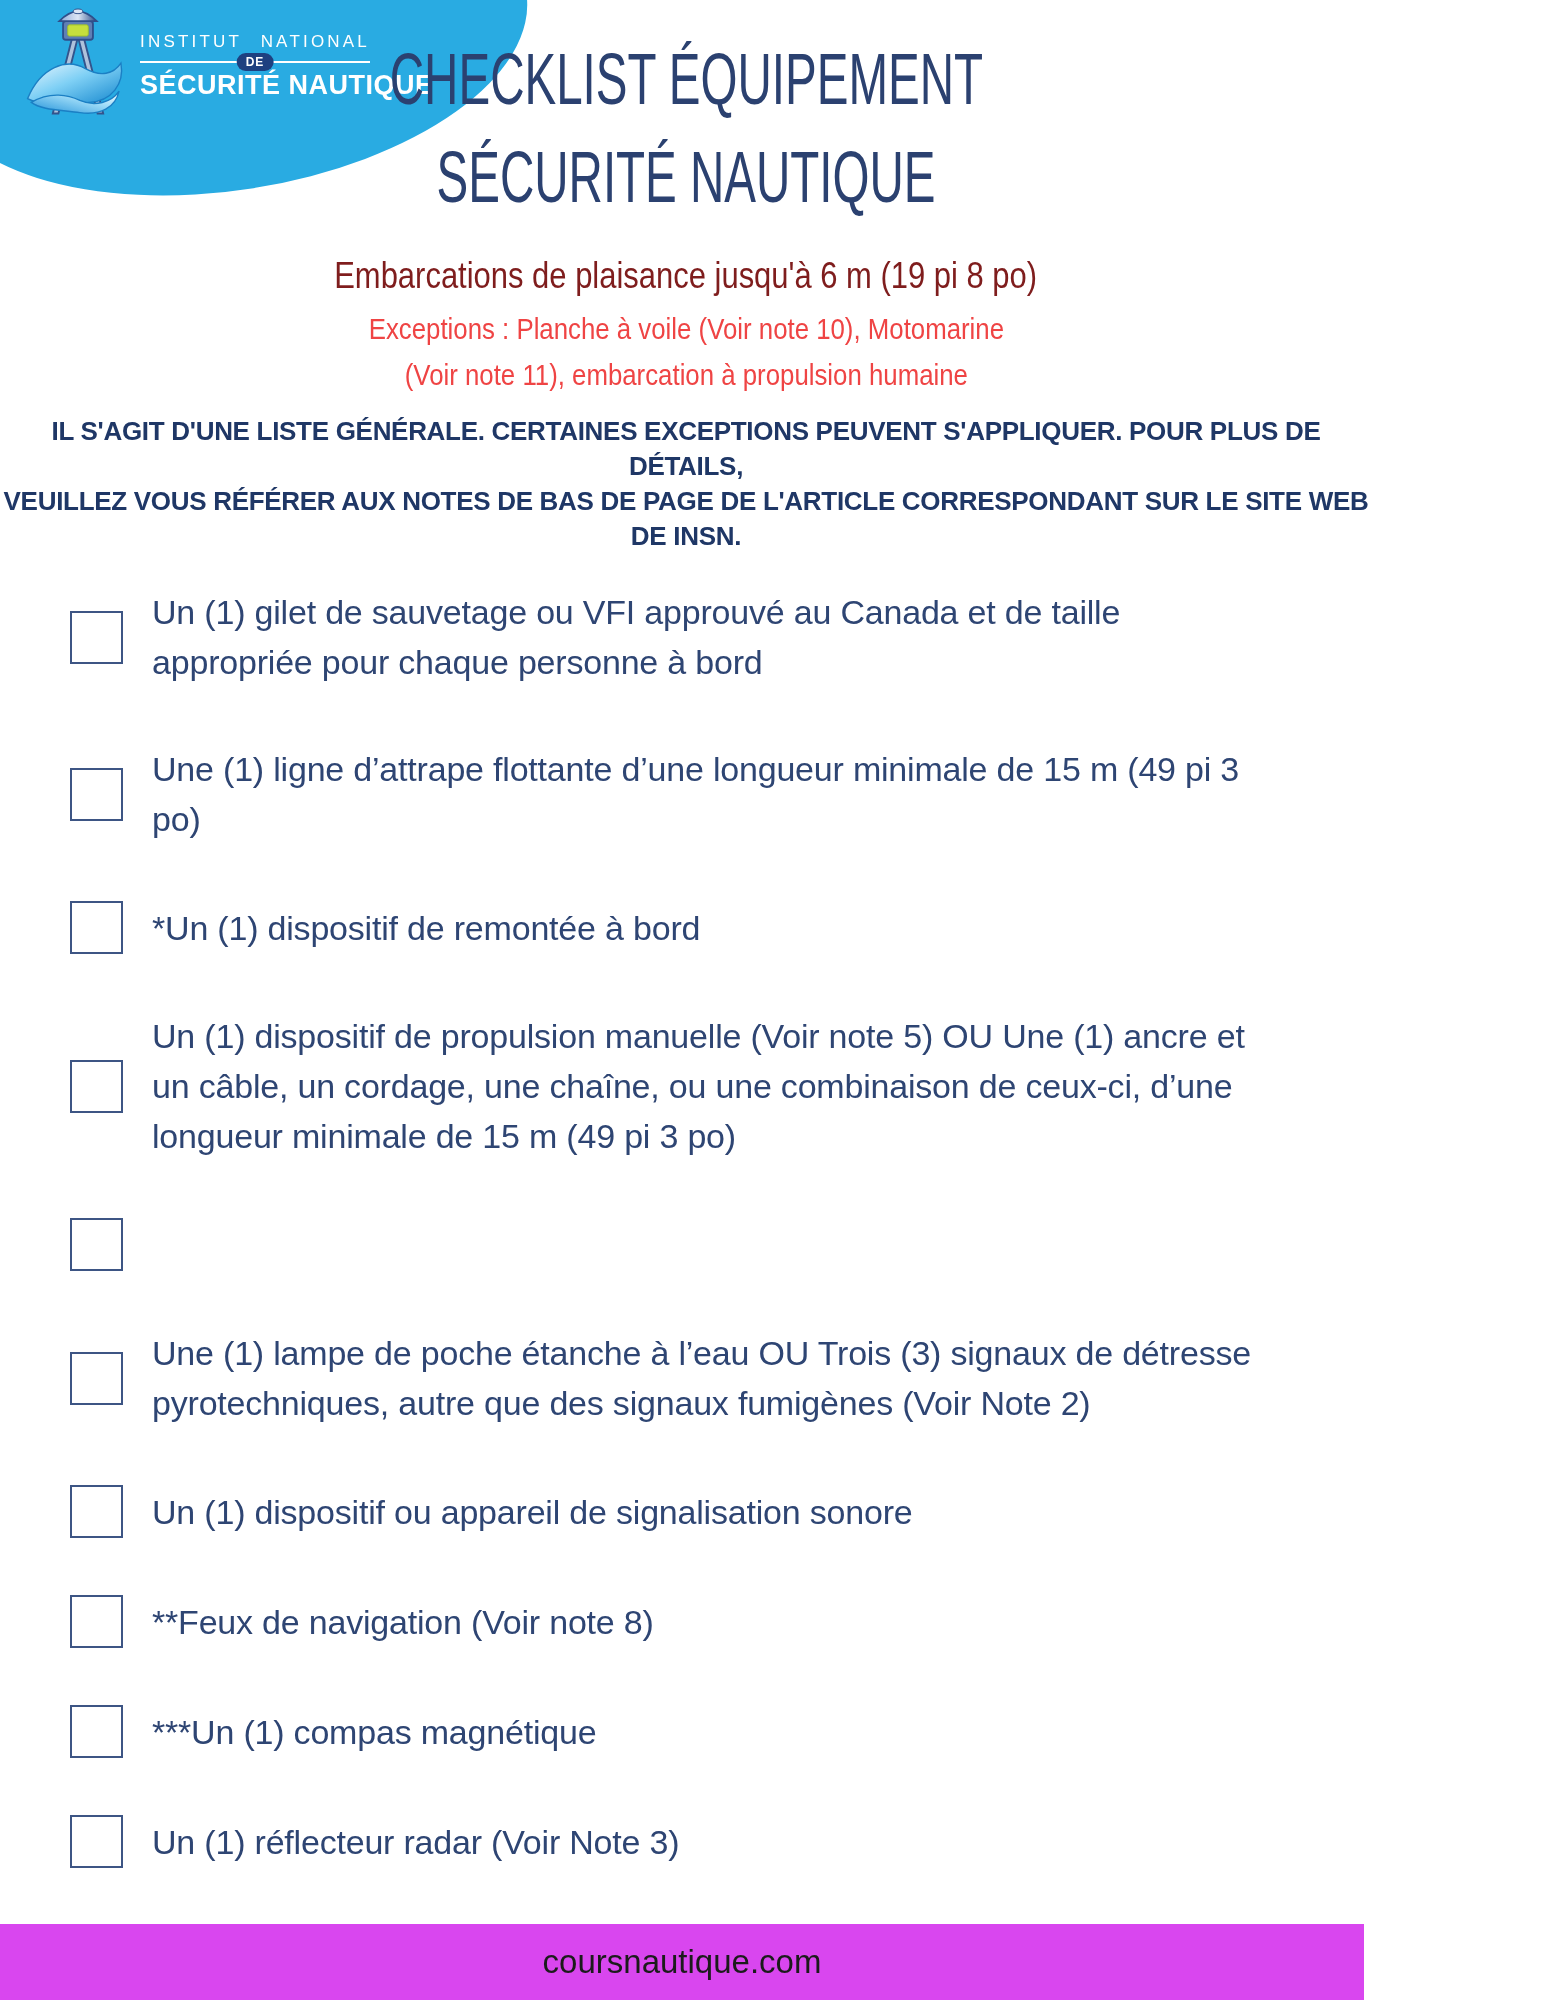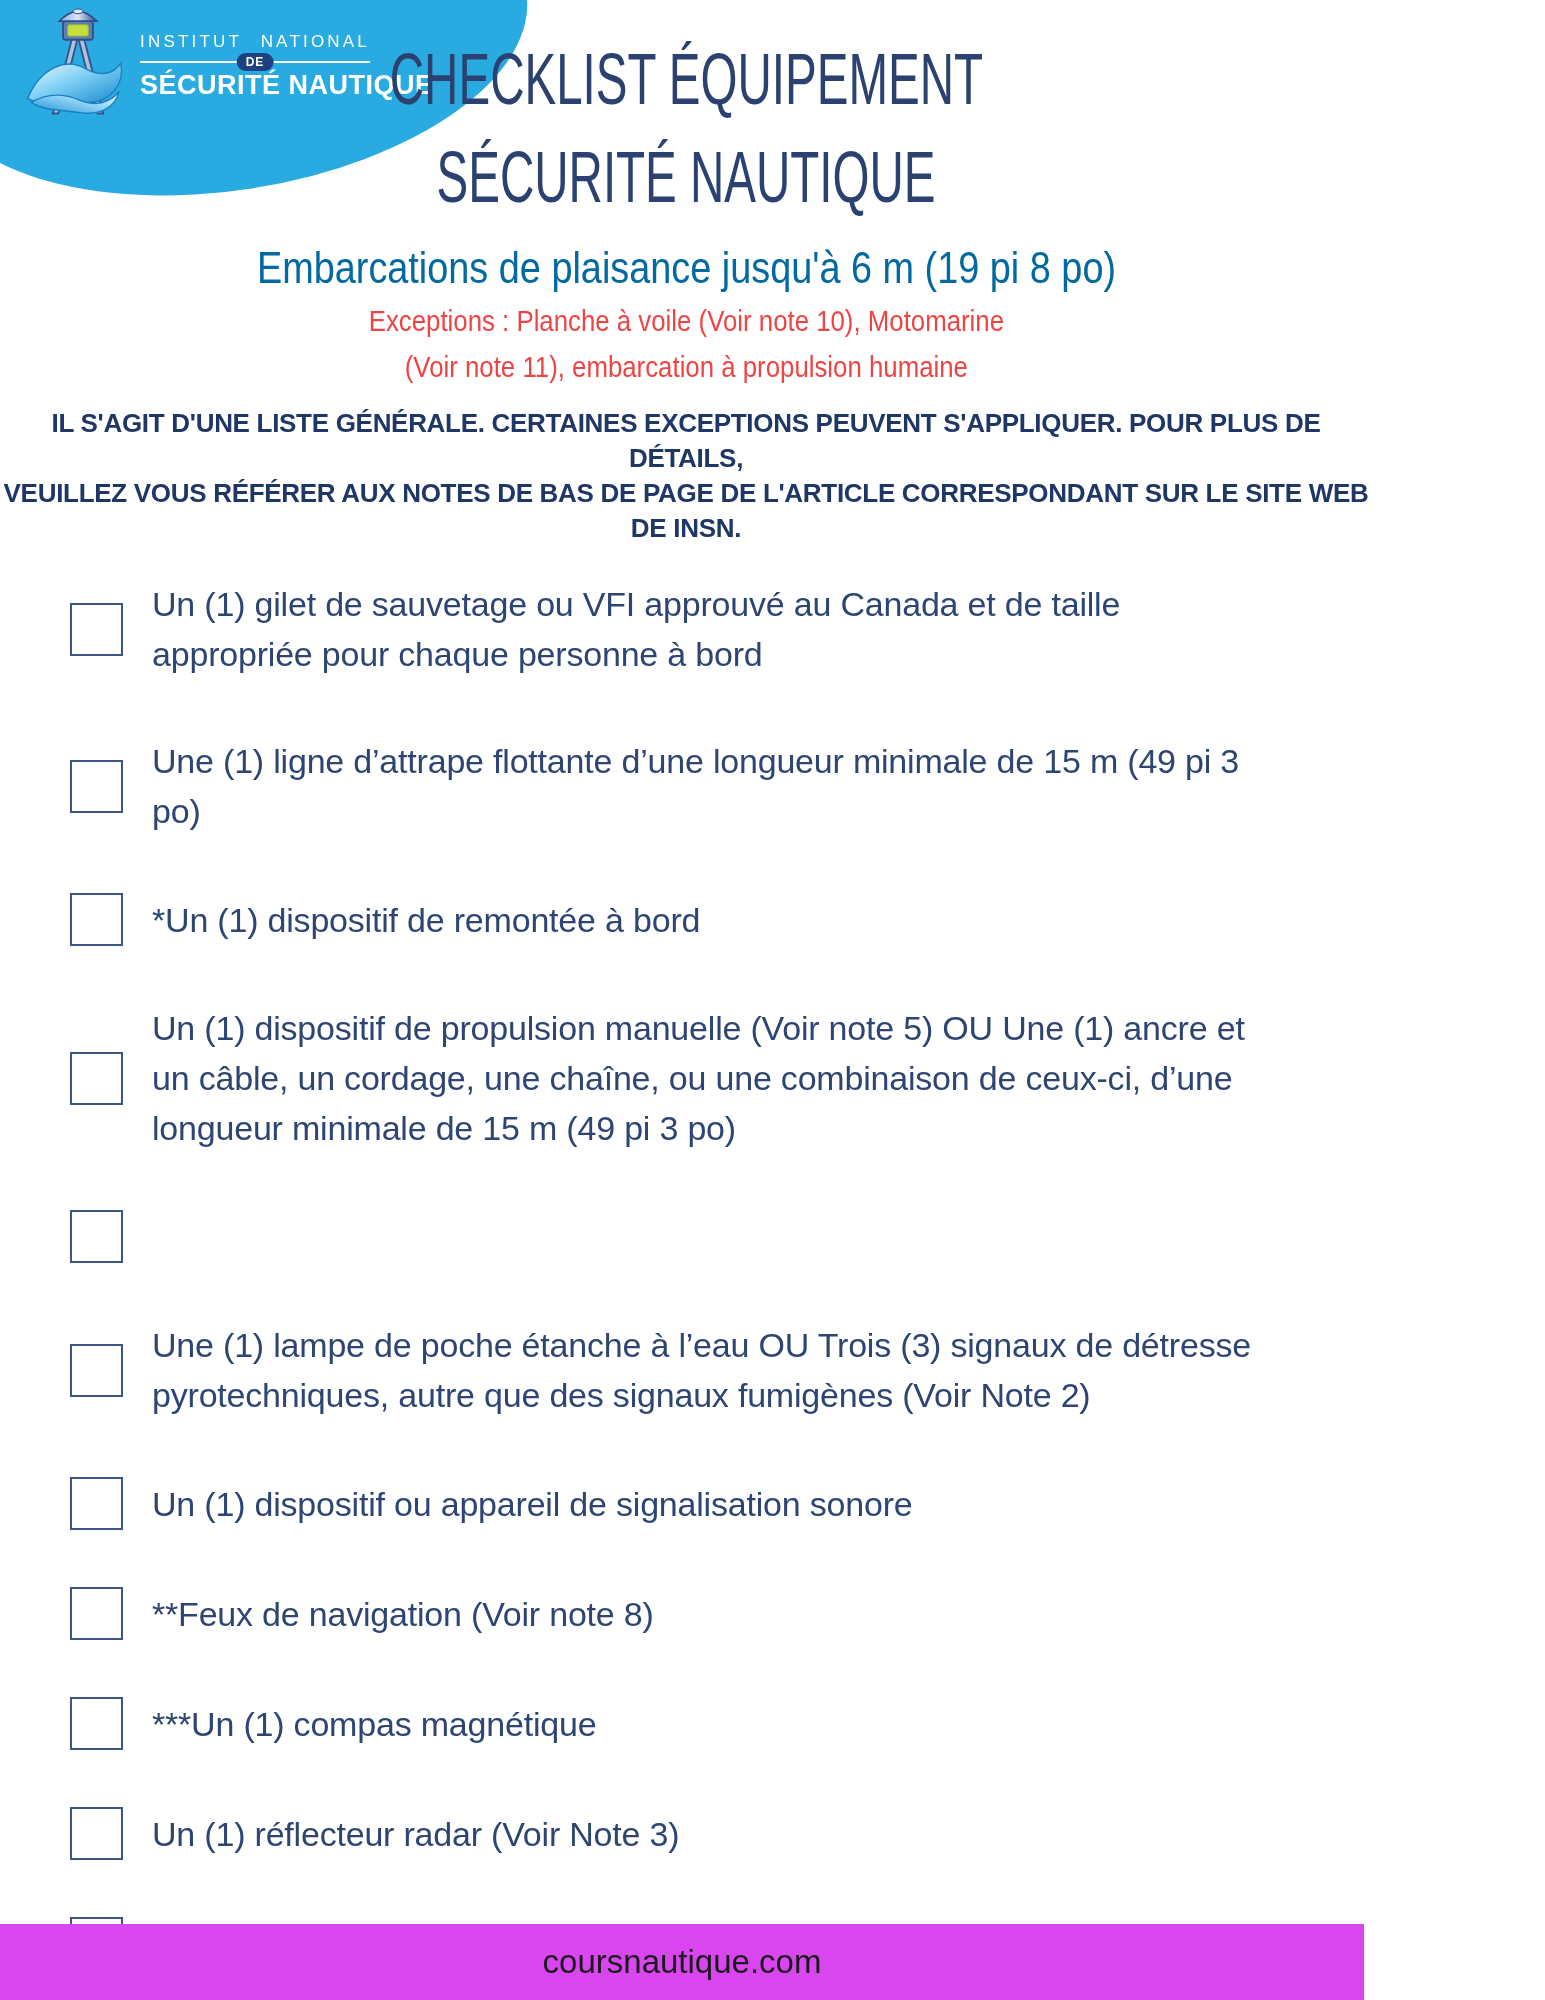--- a/index.html
+++ b/index.html
@@ -33,23 +33,23 @@
   .logo-bottom-row { font-size:27px; font-weight:bold; letter-spacing:0.5px; white-space:nowrap; }
 
   
   .header { text-align:center; padding-top:30px; }
   .title-line {
     font-size:72px; line-height:98px; font-weight:400;
     color:#2B4170;
   }
   .title-line > span { display:inline-block; transform:scaleX(0.66); transform-origin:center; white-space:nowrap; }
   .subtitle {
-    margin-top:16px;
-    font-size:44px; line-height:52px; font-weight:500;
-    color:#0369a1;
+    margin-top:24px;
+    font-size:36px; line-height:52px; font-weight:500;
+    color:#7f1d1d;
   }
   .subtitle > span, .exceptions > span { display:inline-block; transform:scaleX(0.86); transform-origin:center; }
   .exceptions {
     margin-top:4px;
     font-size:30px; line-height:46px; font-weight:400;
     color:#ef4444;
     white-space:pre-line;
   }
   .disclaimer {
     margin-top:16px;

